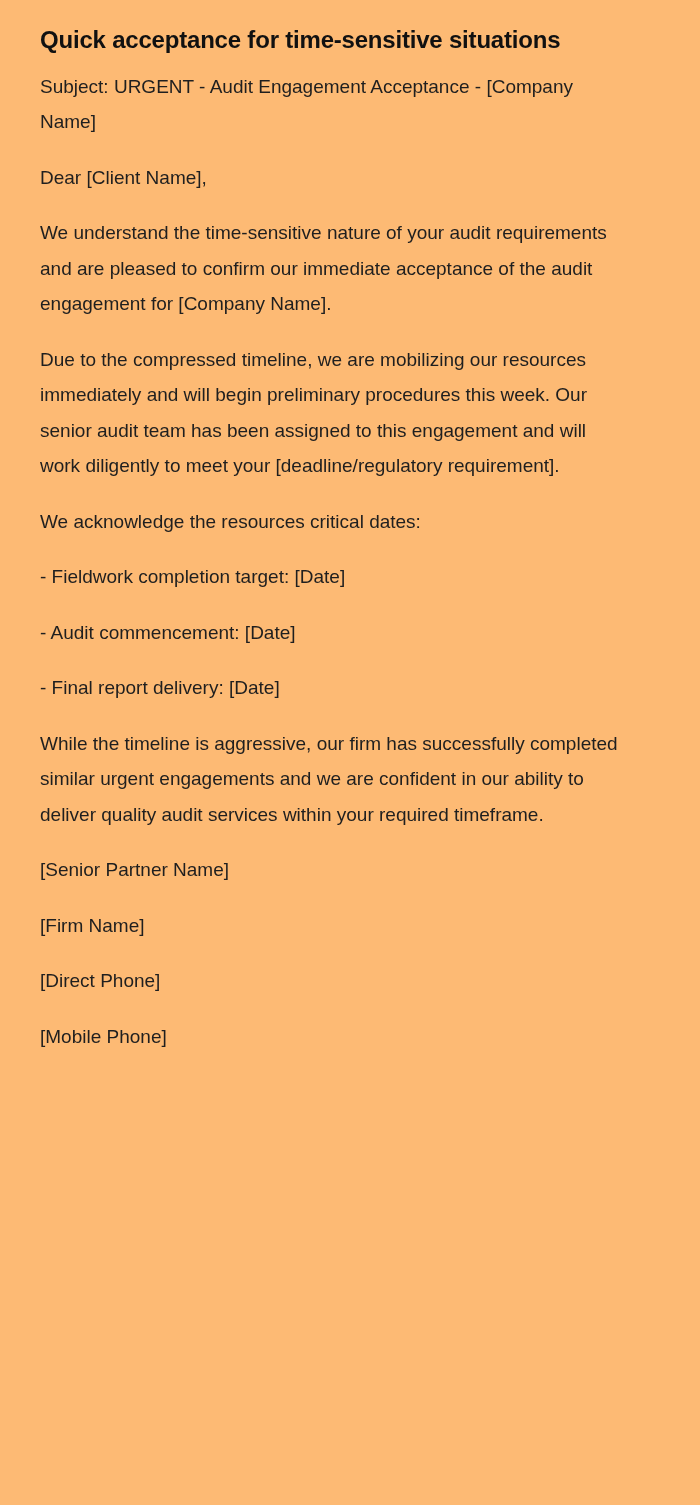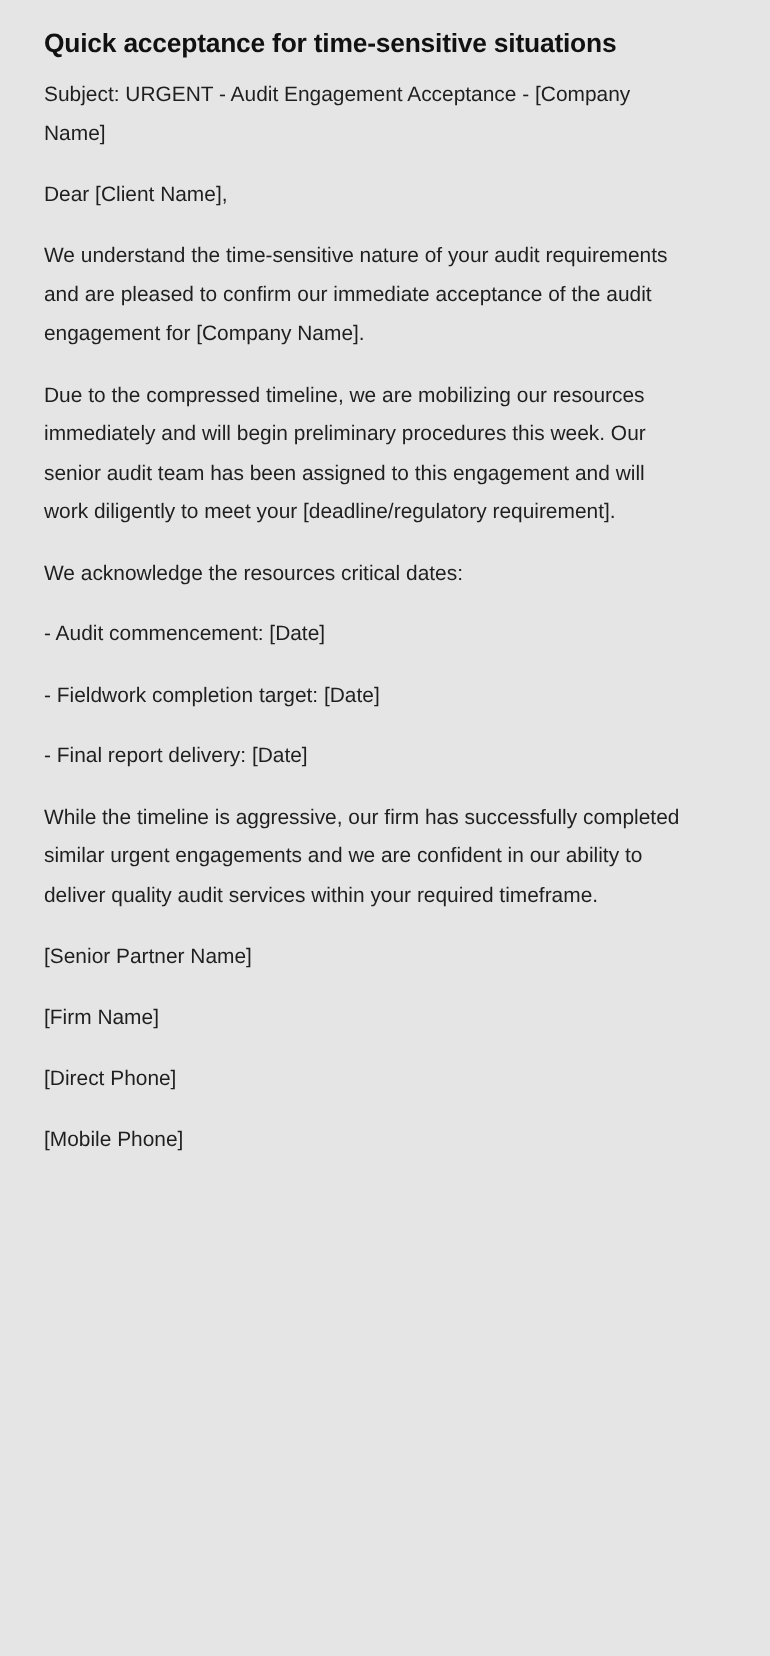--- a/index.html
+++ b/index.html
@@ -4,21 +4,21 @@
 <style>
   * { box-sizing: border-box; }
   html, body {
     margin: 0;
     padding: 0;
     background: #ffffff;
   }
   .page {
     width: 700px;
     min-height: 1505px;
-    background: #e5e5e5;
+    background: #fdba74;
     padding: 26px 0 40px 40px;
     font-family: "Liberation Sans", sans-serif;
     color: #1f1f1f;
   }
   .content {
     width: 588px;
   }
   h1.doc-heading {
     font-size: 24px;
     line-height: 1.2;
@@ -46,23 +46,23 @@
     <p class="doc-par">Subject: URGENT - Audit Engagement Acceptance - [Company Name]</p>
 
     <p class="doc-par">Dear [Client Name],</p>
 
     <p class="doc-par">We understand the time-sensitive nature of your audit requirements and are pleased to confirm our immediate acceptance of the audit engagement for [Company Name].</p>
 
     <p class="doc-par">Due to the compressed timeline, we are mobilizing our resources immediately and will begin preliminary procedures this week. Our senior audit team has been assigned to this engagement and will work diligently to meet your [deadline/regulatory requirement].</p>
 
     <p class="doc-par">We acknowledge the resources critical dates:</p>
 
+    <p class="doc-par">- Fieldwork completion target: [Date]</p>
+
     <p class="doc-par">- Audit commencement: [Date]</p>
-
-    <p class="doc-par">- Fieldwork completion target: [Date]</p>
 
     <p class="doc-par">- Final report delivery: [Date]</p>
 
     <p class="doc-par">While the timeline is aggressive, our firm has successfully completed similar urgent engagements and we are confident in our ability to deliver quality audit services within your required timeframe.</p>
 
 
 
 
     <p class="doc-par">[Senior Partner Name]</p>
 

